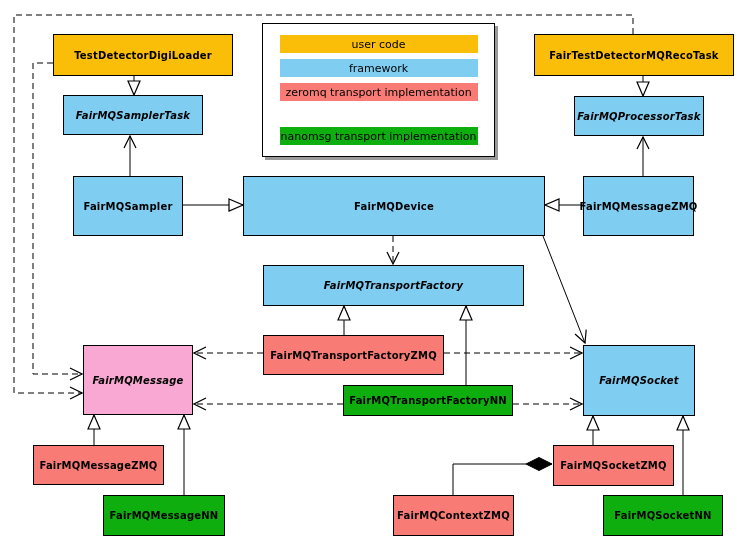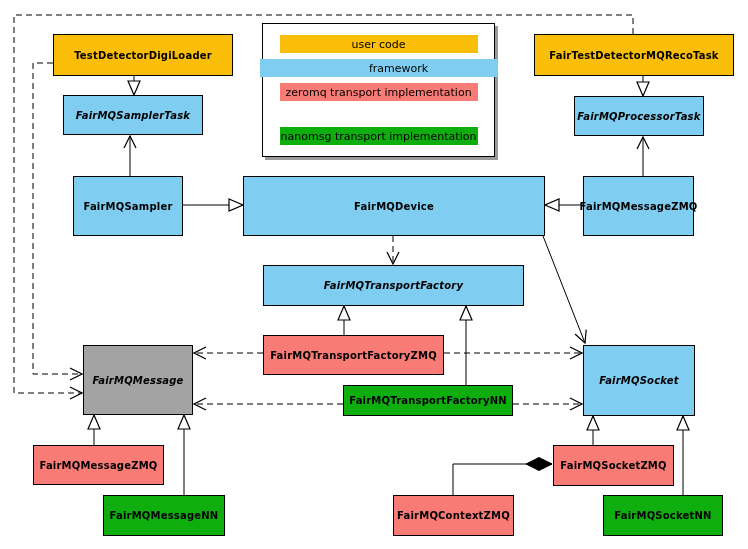--- a/index.html
+++ b/index.html
@@ -57,36 +57,36 @@
     <line x1="343" y1="404" x2="194" y2="404" stroke="#000" stroke-dasharray="6,4" marker-end="url(#open)"></line>
     <line x1="513" y1="404" x2="582" y2="404" stroke="#000" stroke-dasharray="6,4" marker-end="url(#open)"></line>
     <polyline points="53,63 33,63 33,374 82,374" fill="none" stroke="#000" stroke-dasharray="6,4" marker-end="url(#open)"></polyline>
     <polyline points="633,34 633,15 14,15 14,393 82,393" fill="none" stroke="#000" stroke-dasharray="6,4" marker-end="url(#open)"></polyline>
 
     <polyline points="453,495 453,464 552,464" fill="none" stroke="#000" marker-end="url(#dia)"></polyline>
   </svg>
 
   <div id="legend">
     <div class="legend-item" style="background: rgb(251, 190, 8);">user code</div>
-    <div class="legend-item" style="background: rgb(127, 205, 241); padding-left: 40px;">framework</div>
+    <div class="legend-item" style="background: rgb(127, 205, 241);">framework</div>
     <div class="legend-item" style="background: rgb(249, 123, 118);">zeromq transport implementation</div>
     <div class="legend-item" style="background: rgb(14, 174, 14); margin-top: 20px;">nanomsg transport implementation</div>
   </div>
 
   <div class="node" style="left: 53px; top: 34px; width: 180px; height: 42px; background: rgb(251, 190, 8);">TestDetectorDigiLoader</div>
   <div class="node" style="left: 534px; top: 34px; width: 200px; height: 42px; background: rgb(251, 190, 8);">FairTestDetectorMQRecoTask</div>
   <div class="node abstract" style="left: 574px; top: 96px; width: 130px; height: 40px; background: rgb(127, 205, 241);">FairMQProcessorTask</div>
   <div class="node abstract" style="left: 63px; top: 95px; width: 140px; height: 40px; background: rgb(127, 205, 241);">FairMQSamplerTask</div>
   <div class="node" style="left: 73px; top: 176px; width: 110px; height: 60px; background: rgb(127, 205, 241);">FairMQSampler</div>
   <div class="node" style="left: 243px; top: 176px; width: 302px; height: 60px; background: rgb(127, 205, 241);">FairMQDevice</div>
   <div class="node" style="left: 583px; top: 176px; width: 111px; height: 60px; background: rgb(127, 205, 241);">FairMQMessageZMQ</div>
   <div class="node abstract" style="left: 263px; top: 265px; width: 261px; height: 41px; background: rgb(127, 205, 241);">FairMQTransportFactory</div>
   <div class="node" style="left: 263px; top: 335px; width: 181px; height: 40px; background: rgb(249, 123, 118);">FairMQTransportFactoryZMQ</div>
   <div class="node" style="left: 343px; top: 385px; width: 170px; height: 31px; background: rgb(14, 174, 14);">FairMQTransportFactoryNN</div>
-  <div class="node abstract" style="left: 83px; top: 345px; width: 110px; height: 70px; background: #a3a3a3;">FairMQMessage</div>
+  <div class="node abstract" style="left: 83px; top: 345px; width: 110px; height: 70px; background: #f9a8d4;">FairMQMessage</div>
   <div class="node abstract" style="left: 583px; top: 345px; width: 112px; height: 71px; background: rgb(127, 205, 241);">FairMQSocket</div>
   <div class="node" style="left: 33px; top: 445px; width: 131px; height: 40px; background: rgb(249, 123, 118);">FairMQMessageZMQ</div>
   <div class="node" style="left: 103px; top: 495px; width: 122px; height: 41px; background: rgb(14, 174, 14);">FairMQMessageNN</div>
   <div class="node" style="left: 553px; top: 445px; width: 121px; height: 41px; background: rgb(249, 123, 118);">FairMQSocketZMQ</div>
   <div class="node" style="left: 603px; top: 495px; width: 120px; height: 41px; background: rgb(14, 174, 14);">FairMQSocketNN</div>
   <div class="node" style="left: 393px; top: 495px; width: 121px; height: 41px; background: rgb(249, 123, 118);">FairMQContextZMQ</div>
 
 </div>
 
 </body></html>

